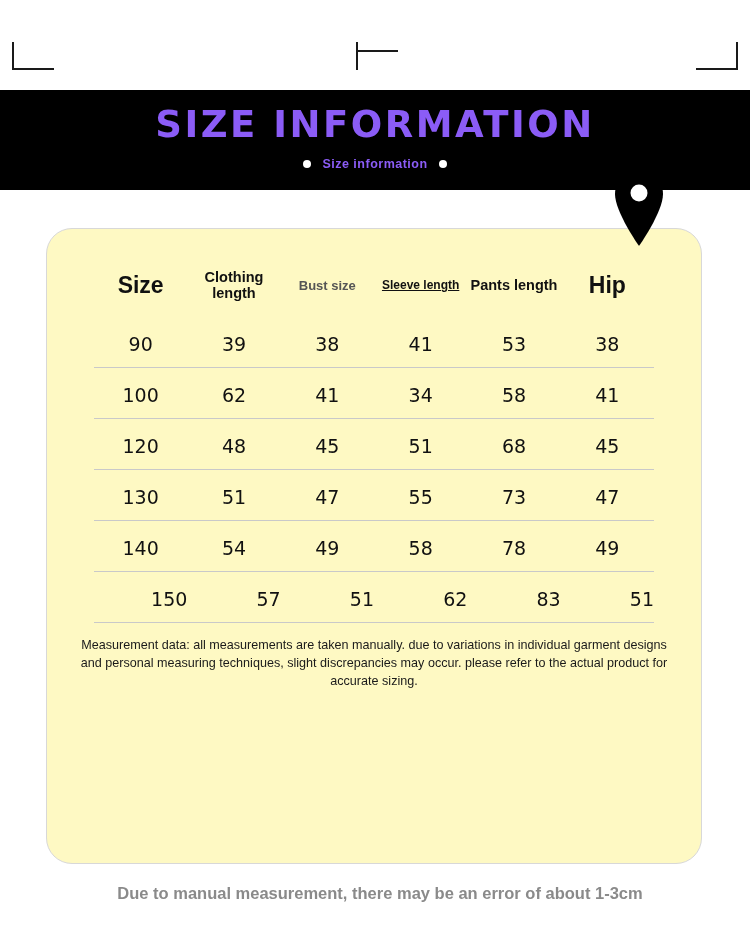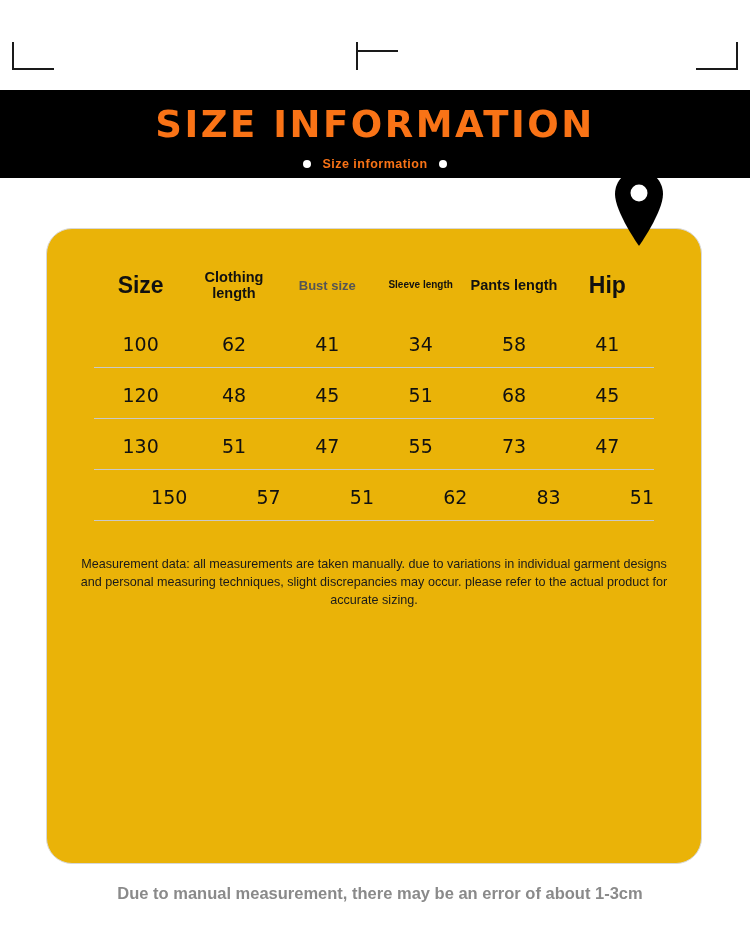--- a/index.html
+++ b/index.html
@@ -29,23 +29,23 @@
   }
   .cm-v { width: 2px; height: 28px; }
   .cm-h { height: 2px; width: 42px; }
 
   
   .banner {
     position: absolute;
     top: 90px;
     left: 0;
     width: 750px;
-    height: 88px;
+    height: 100px;
     background: #000000;
-    color: #f97316;
+    color: #8b5cf6;
     text-align: center;
   }
   .banner-title {
     font-size: 37px;
     font-weight: bold;
     letter-spacing: 2.5px;
     padding-top: 16px;
     line-height: 1;
     font-family: "DejaVu Sans", sans-serif;
   }
@@ -81,60 +81,60 @@
 
   
   .card {
     position: absolute;
     top: 228px;
     left: 46px;
     width: 656px;
     height: 636px;
     border: 1px solid #d8d8d8;
     border-radius: 26px;
-    background: #eab308;
+    background: #fef9c3;
     box-sizing: border-box;
   }
 
   table.size-table {
     width: 560px;
     margin: 40px auto 0 auto;
     border-collapse: collapse;
     table-layout: fixed;
   }
   table.size-table th {
     font-weight: bold;
     color: #111;
     text-align: center;
     vertical-align: middle;
     padding-bottom: 16px;
     line-height: 1.08;
   }
   table.size-table th.h-size { font-size: 23px; }
   table.size-table th.h-cloth { font-size: 14.5px; }
   table.size-table th.h-bust { font-size: 13px; color: #555; }
-  table.size-table th.h-sleeve { font-size: 10px; }
+  table.size-table th.h-sleeve { font-size: 12px; text-decoration: underline; }
   table.size-table th.h-pants { font-size: 14.5px; }
   table.size-table th.h-hip { font-size: 23px; }
 
   table.size-table td {
     text-align: center;
     font-size: 19px;
     padding: 16px 0 12px 0;
     border-bottom: 1px solid #c9c9c9;
     font-family: "DejaVu Sans", sans-serif;
   }
   table.size-table tr:last-child td {
     border-bottom: 1px solid #c9c9c9;
     text-align: right;
   }
 
   .note {
     width: 610px;
-    margin: 35px auto 0 auto;
+    margin: 14px auto 0 auto;
     text-align: center;
     font-size: 12.6px;
     line-height: 1.42;
     color: #1a1a1a;
   }
 
   .footer {
     position: absolute;
     top: 884px;
     left: 5px;
@@ -182,20 +182,28 @@
         <th class="h-size">Size</th>
         <th class="h-cloth">Clothing length</th>
         <th class="h-bust">Bust size</th>
         <th class="h-sleeve">Sleeve length</th>
         <th class="h-pants">Pants length</th>
         <th class="h-hip">Hip</th>
       </tr>
     </thead>
     <tbody>
       <tr>
+        <td>90</td>
+        <td>39</td>
+        <td>38</td>
+        <td>41</td>
+        <td>53</td>
+        <td>38</td>
+      </tr>
+      <tr>
         <td>100</td>
         <td>62</td>
         <td>41</td>
         <td>34</td>
         <td>58</td>
         <td>41</td>
       </tr>
       <tr>
         <td>120</td>
         <td>48</td>
@@ -206,20 +214,28 @@
       </tr>
       <tr>
         <td>130</td>
         <td>51</td>
         <td>47</td>
         <td>55</td>
         <td>73</td>
         <td>47</td>
       </tr>
       <tr>
+        <td>140</td>
+        <td>54</td>
+        <td>49</td>
+        <td>58</td>
+        <td>78</td>
+        <td>49</td>
+      </tr>
+      <tr>
         <td>150</td>
         <td>57</td>
         <td>51</td>
         <td>62</td>
         <td>83</td>
         <td>51</td>
       </tr>
     </tbody>
   </table>
 

